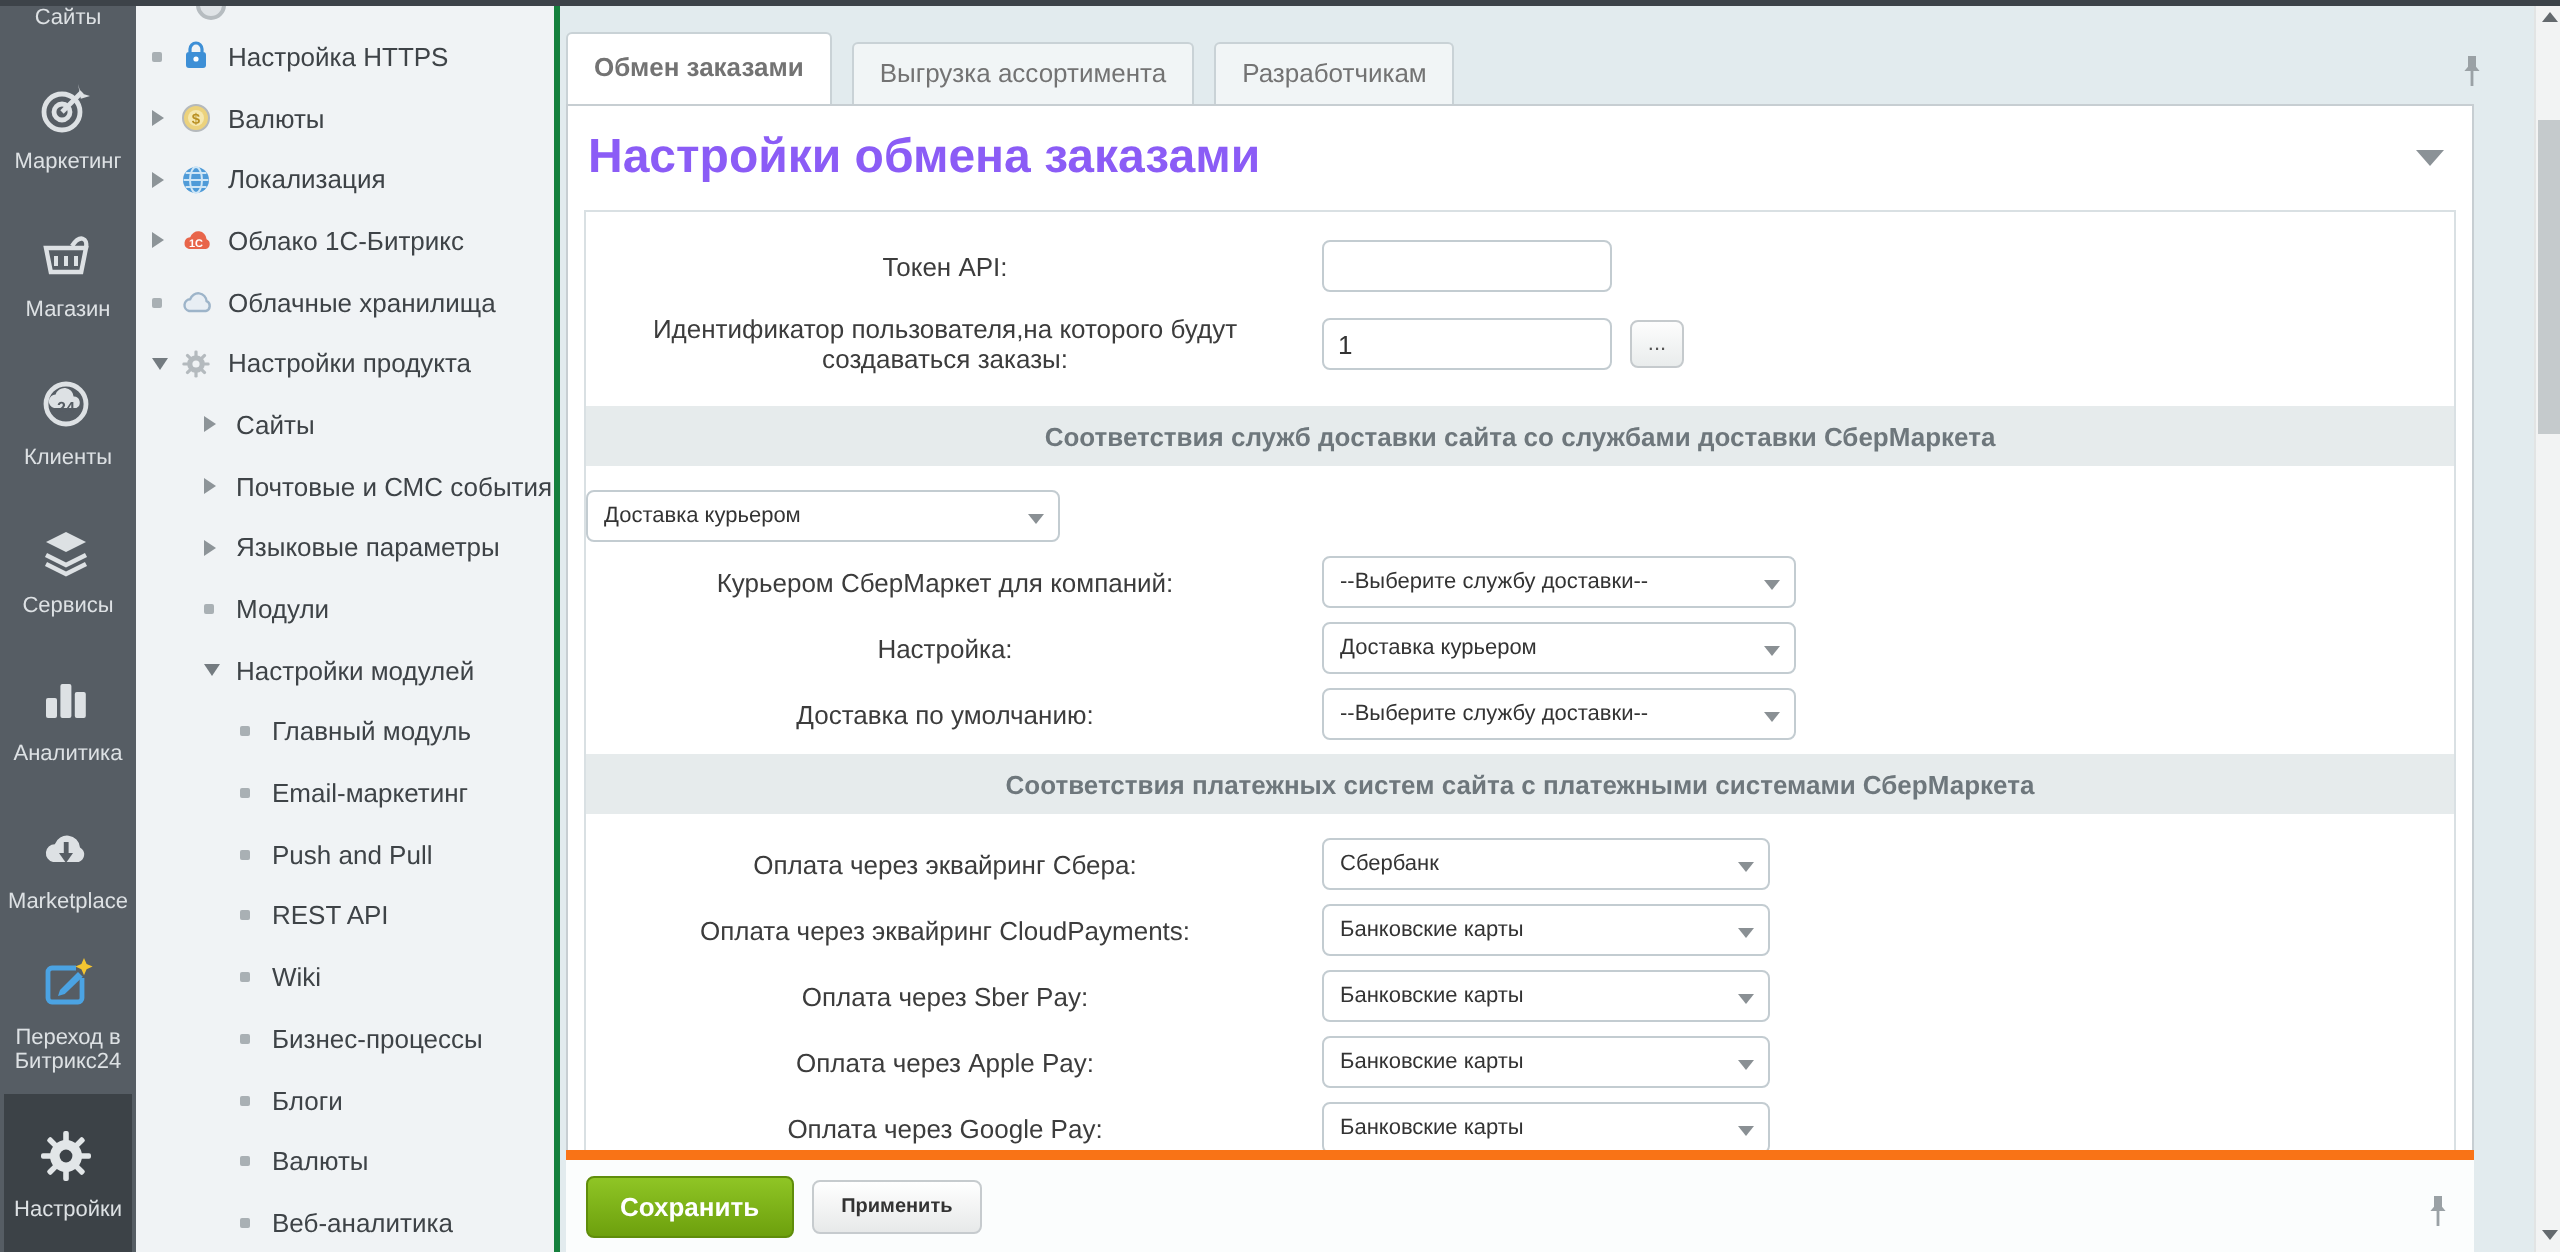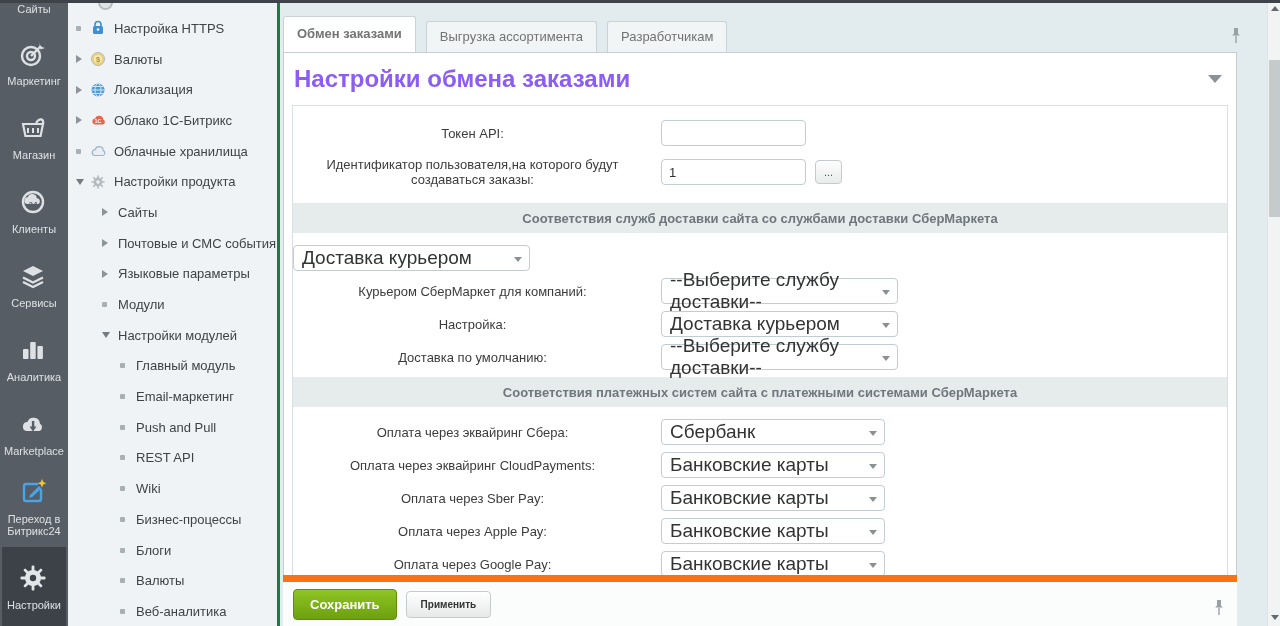--- a/index.html
+++ b/index.html
@@ -60,28 +60,28 @@
   .frow-id { margin-bottom:16px; }
   .flabel { width:368px; flex:0 0 368px; text-align:center; padding-right:9px; font-size:13px; color:#3c3c3c; }
   .tinput { width:145px; height:26px; border:1px solid #c3ccd1; border-radius:4px; padding:0 7px;
             font-size:13px; color:#333; font-family:"Liberation Sans",sans-serif; background:#fff; }
   .btn-more { margin-left:9px; width:27px; height:24px; border:1px solid #c5cacd; border-radius:4px;
               background:linear-gradient(#fdfdfd,#e9ecec); color:#555; font-size:11px; cursor:pointer; }
   .sband { height:30px; margin:7px 0 12px 0; background:#e6ebec; display:flex; align-items:center;
            justify-content:center; font-size:13px; font-weight:bold; color:#6e777c; }
   .sband-first { margin-top:0; }
   .fselect { position:relative; height:26px; border:1px solid #c3ccd1; border-radius:4px; background:#fff;
-             display:flex; align-items:center; padding:0 22px 0 8px; font-size:19px; color:#333; cursor:pointer; }
+             display:flex; align-items:center; padding:0 22px 0 8px; font-size:11px; color:#333; cursor:pointer; }
   .w-delivery { width:237px; }
   .w-payment { width:224px; }
   .chev { position:absolute; right:7px; top:11px; width:0; height:0; border-top:5px solid #8a9094;
           border-left:4px solid transparent; border-right:4px solid transparent; }
 
   .footer { position:absolute; left:3px; top:572px; width:954px; height:51px; background:#fbfdfd;
-            border-top:7px solid #f97316; display:flex; align-items:center; padding-left:10px; gap:9px; z-index:7; }
+            border-top:5px solid #f97316; display:flex; align-items:center; padding-left:10px; gap:9px; z-index:7; }
   .btn-save { background:linear-gradient(#8fc525,#6da00d); border:1px solid #5f8d0a; color:#fff; font-weight:bold;
               font-size:13px; padding:7px 16px; border-radius:4px; cursor:pointer; font-family:"Liberation Sans",sans-serif; }
   .btn-apply { background:linear-gradient(#ffffff,#e7e9e9); border:1px solid #c6cbce; color:#333; font-weight:bold;
                font-size:10px; padding:7px 14px; border-radius:4px; cursor:pointer; font-family:"Liberation Sans",sans-serif; }
 
   
   .scrollbar { position:absolute; right:0; top:0; width:13px; height:626px; background:#f2f3f3;
                border-left:1px solid #e2e4e4; z-index:55; }
   .sb-up { position:absolute; top:6px; left:3px; width:0; height:0; border-bottom:5px solid #64696d;
            border-left:4px solid transparent; border-right:4px solid transparent; cursor:pointer; }

